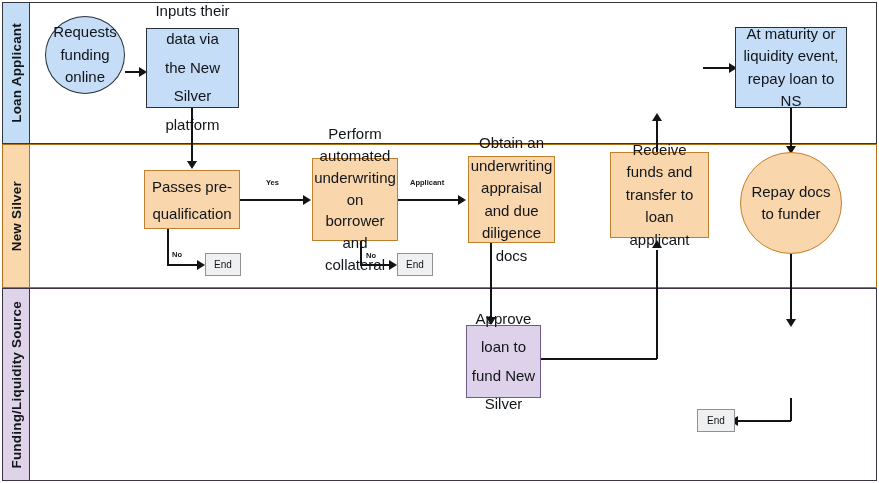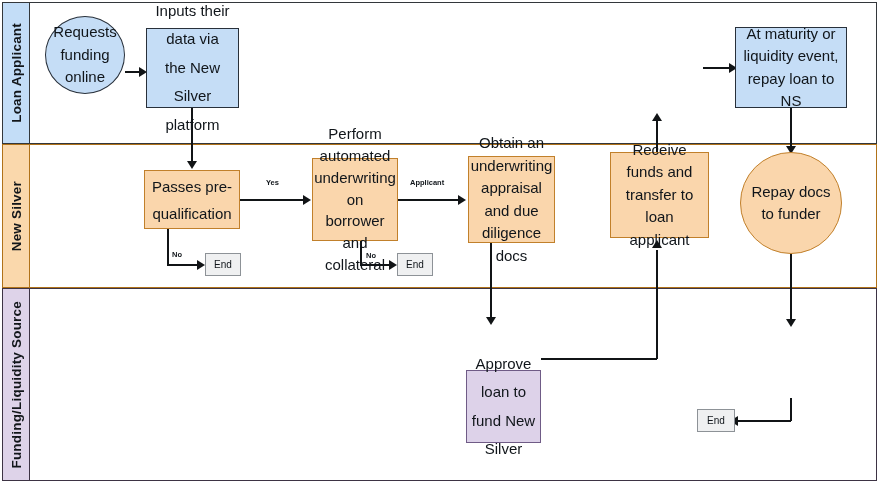--- a/index.html
+++ b/index.html
@@ -161,21 +161,21 @@
     <span style="white-space:pre-line;line-height:1.5;">Receive funds and
 transfer to loan
 applicant</span>
   </div>
 
   <div class="node n-ellipse c-orange" style="left:740px;top:152px;width:102px;height:102px;">
     <span style="white-space:pre-line;line-height:1.5;">Repay docs
 to funder</span>
   </div>
 
-  <div class="node n-rect c-purple" style="left:466px;top:325px;width:75px;height:73px;margin-top:45px;">
+  <div class="node n-rect c-purple" style="left:466px;top:325px;width:75px;height:73px;">
     <span style="white-space:pre-line;line-height:1.9;">Approve loan to
 fund New Silver</span>
   </div>
 
 
   <div class="node n-rect c-grey" style="left:697px;top:409px;width:38px;height:23px;">
     <span>End</span>
   </div>
 
 </div>

